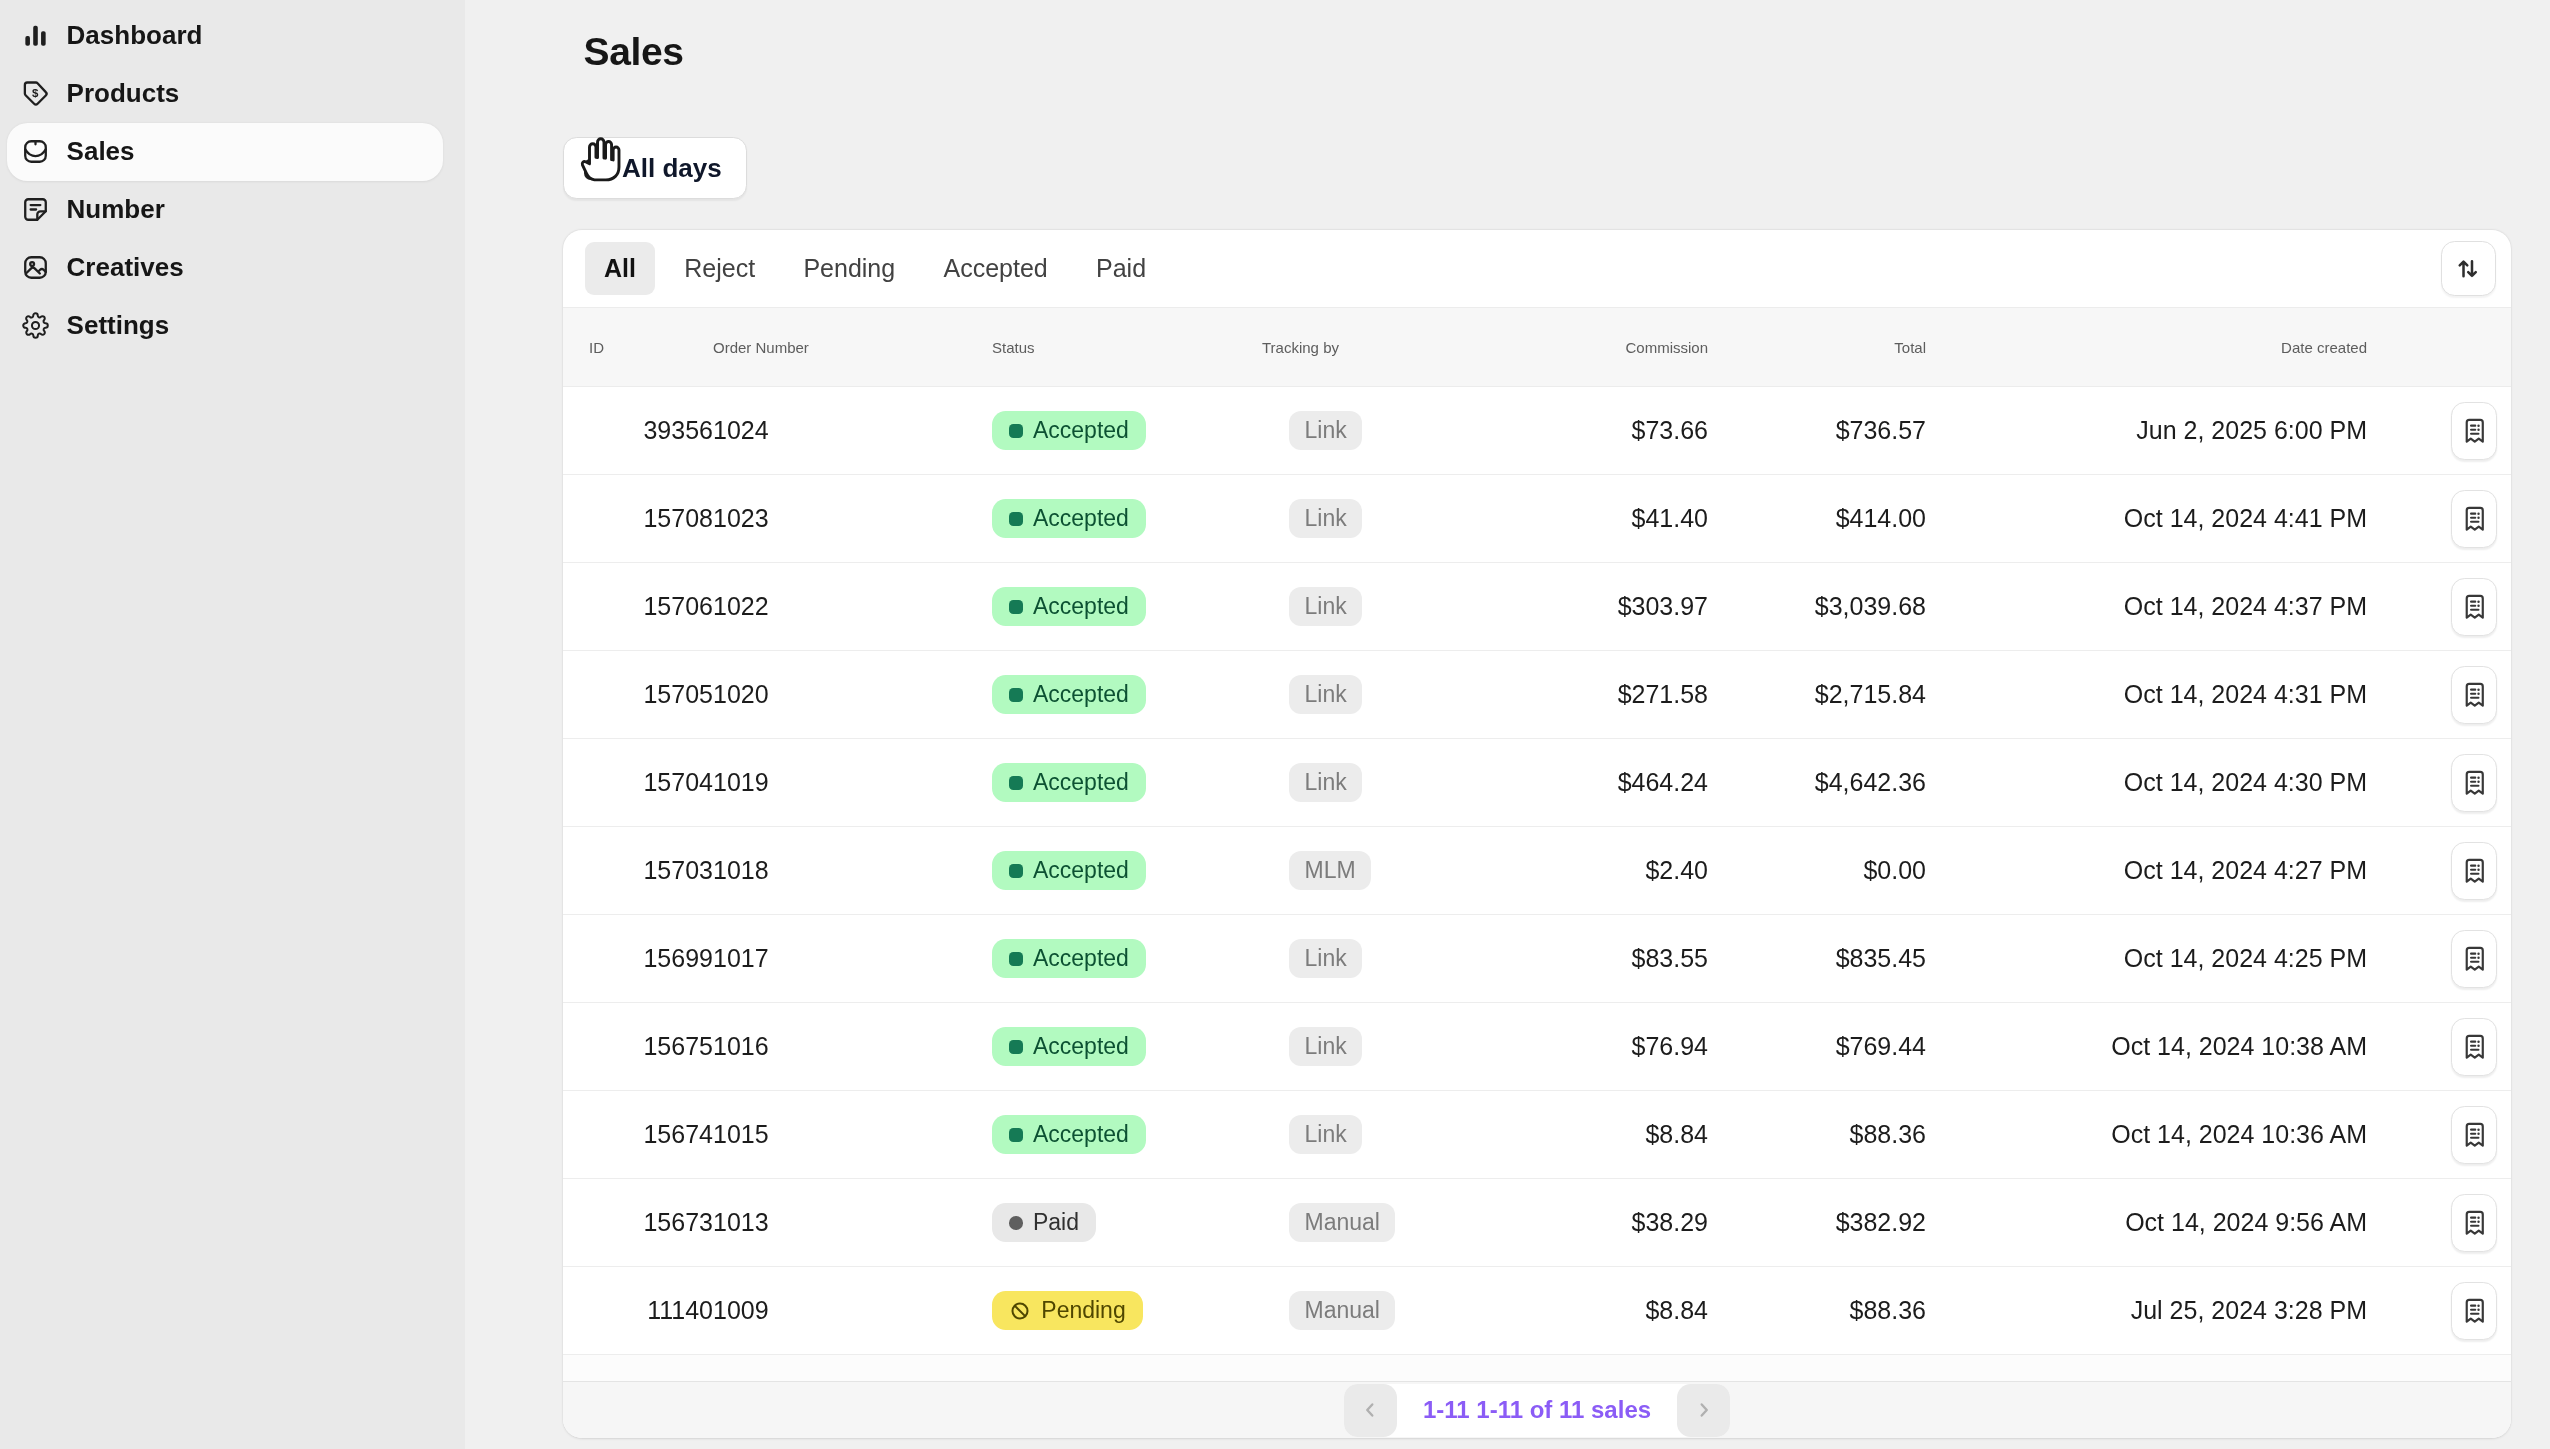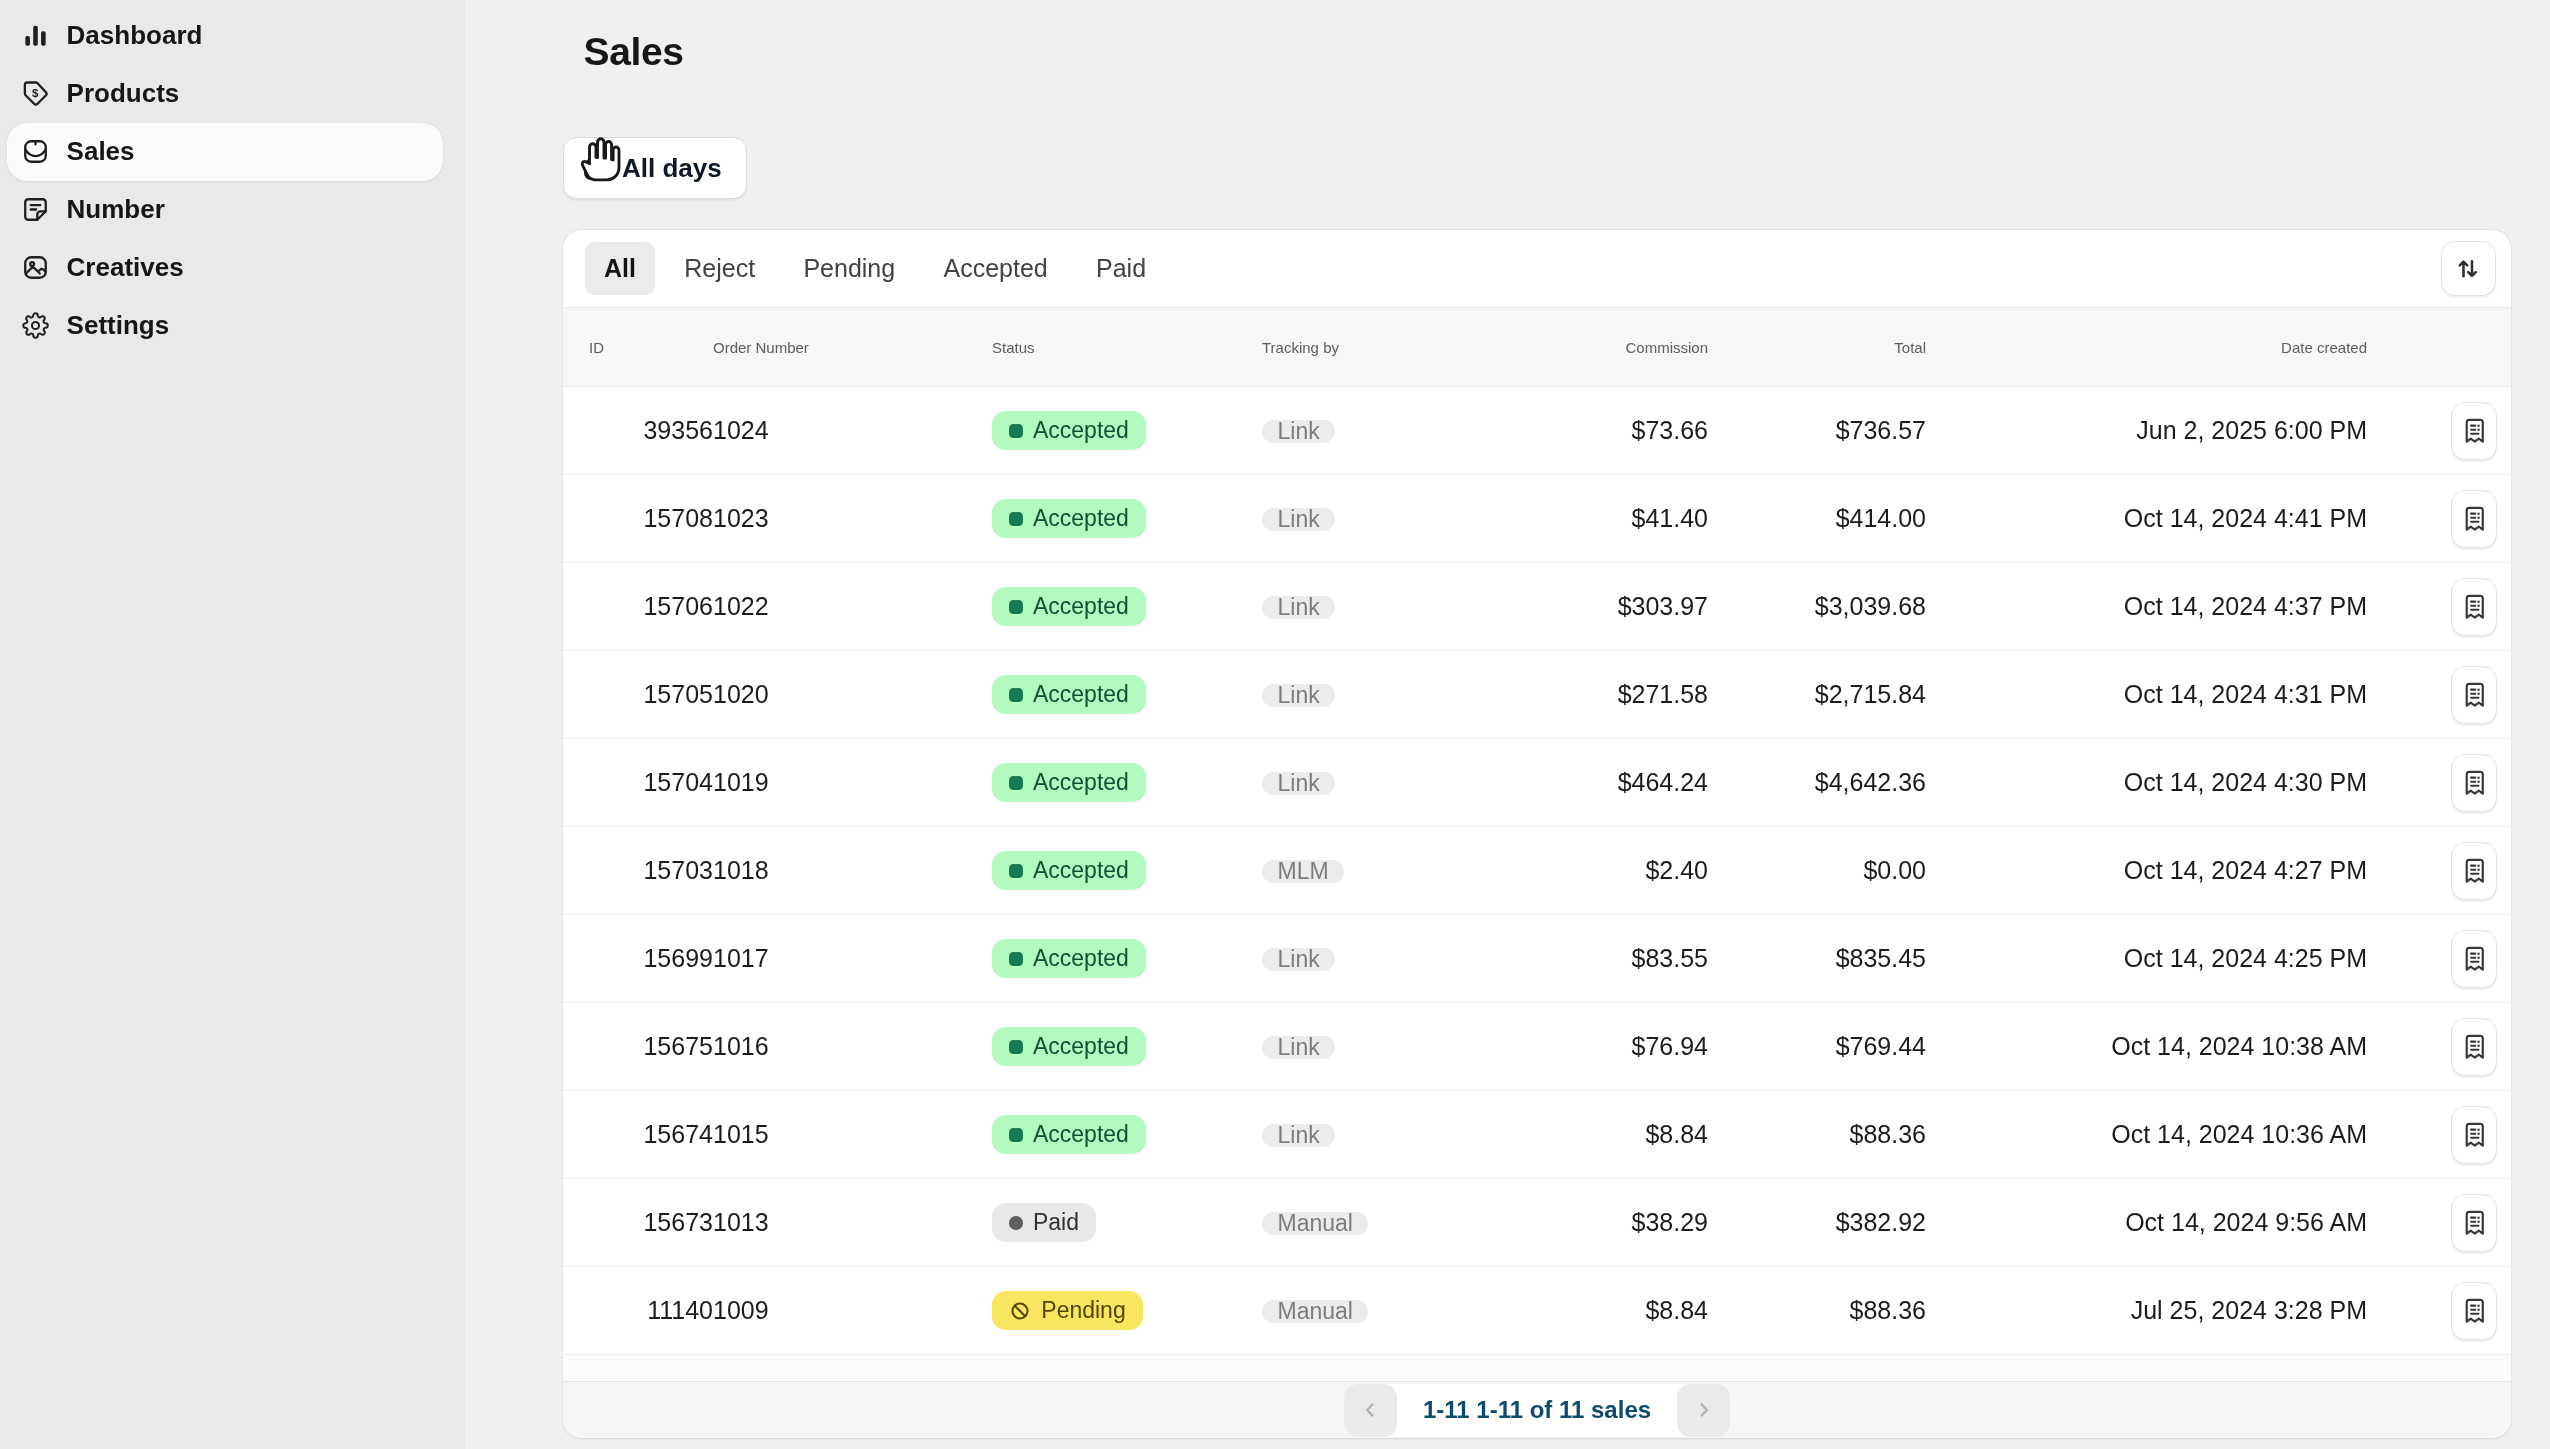--- a/index.html
+++ b/index.html
@@ -96,22 +96,22 @@
   }
   .badge .dot { width:13.7px; height:13.7px; border-radius:4.3px; }
   .badge .badge-icon svg { width:22px; height:22px; }
   .badge.success { background:#b2fac0; color:#0c5132; }
   .badge.success .dot { background:#157a55; }
   .badge.paid { background:#e8e8e8; color:#303030; }
   .badge.paid .dot { background:#5f5f5f; border-radius:50%; }
   .badge.pending { background:#f8e65f; color:#4f4700; }
 
   .pill {
-    display:inline-flex; align-items:center; height:23px; padding:0 15.5px;
-    border-radius:12px; background:#ececec; color:#7c7c7c; font-size:23px;
+    display:inline-flex; align-items:center; height:39px; padding:0 15.5px;
+    border-radius:12px; background:#ececec; color:#7c7c7c; font-size:23px;margin-left:27px;
   }
   .row-action {
     width:46px; height:58px; background:#fff;
     border:0.9px solid #e2e2e2; border-radius:13.7px;
     box-shadow:0 1.7px 1.7px rgba(0,0,0,.07);
     display:flex; align-items:center; justify-content:center; color:#383838;
     justify-self:end; margin-right:13.7px; cursor:pointer;
   }
   .row-action svg { width:27.5px; height:27.5px; }
 
@@ -121,21 +121,21 @@
     height:57px; background:#f6f6f6; border-top:0.9px solid #e4e4e4;
     display:flex; align-items:center; justify-content:center;
   }
   .pager { display:flex; align-items:center; height:53px; background:#fff; border-radius:13.7px; }
   .pager-btn {
     width:53px; height:53px; background:#eaeaea; border-radius:13.7px;
     display:flex; align-items:center; justify-content:center; color:#b0b0b0;
     border:none; cursor:pointer;
   }
   .pager-btn svg { width:22px; height:22px; }
-  .pager-label { padding:0 26px; font-size:24px; font-weight:600; color:#0c4a6e; white-space:nowrap; }
+  .pager-label { padding:0 26px; font-size:24px; font-weight:600; color:#8b5cf6; white-space:nowrap; }
 </style>
 </head>
 <body>
 
 <aside class="sidebar">
   <nav id="side-list">
       <div class="side-item">
     <span class="icon">
           <svg viewBox="0 0 24 24" fill="currentColor">
             <rect x="3.6" y="12.5" width="3.8" height="8" rx="1.5"></rect>

